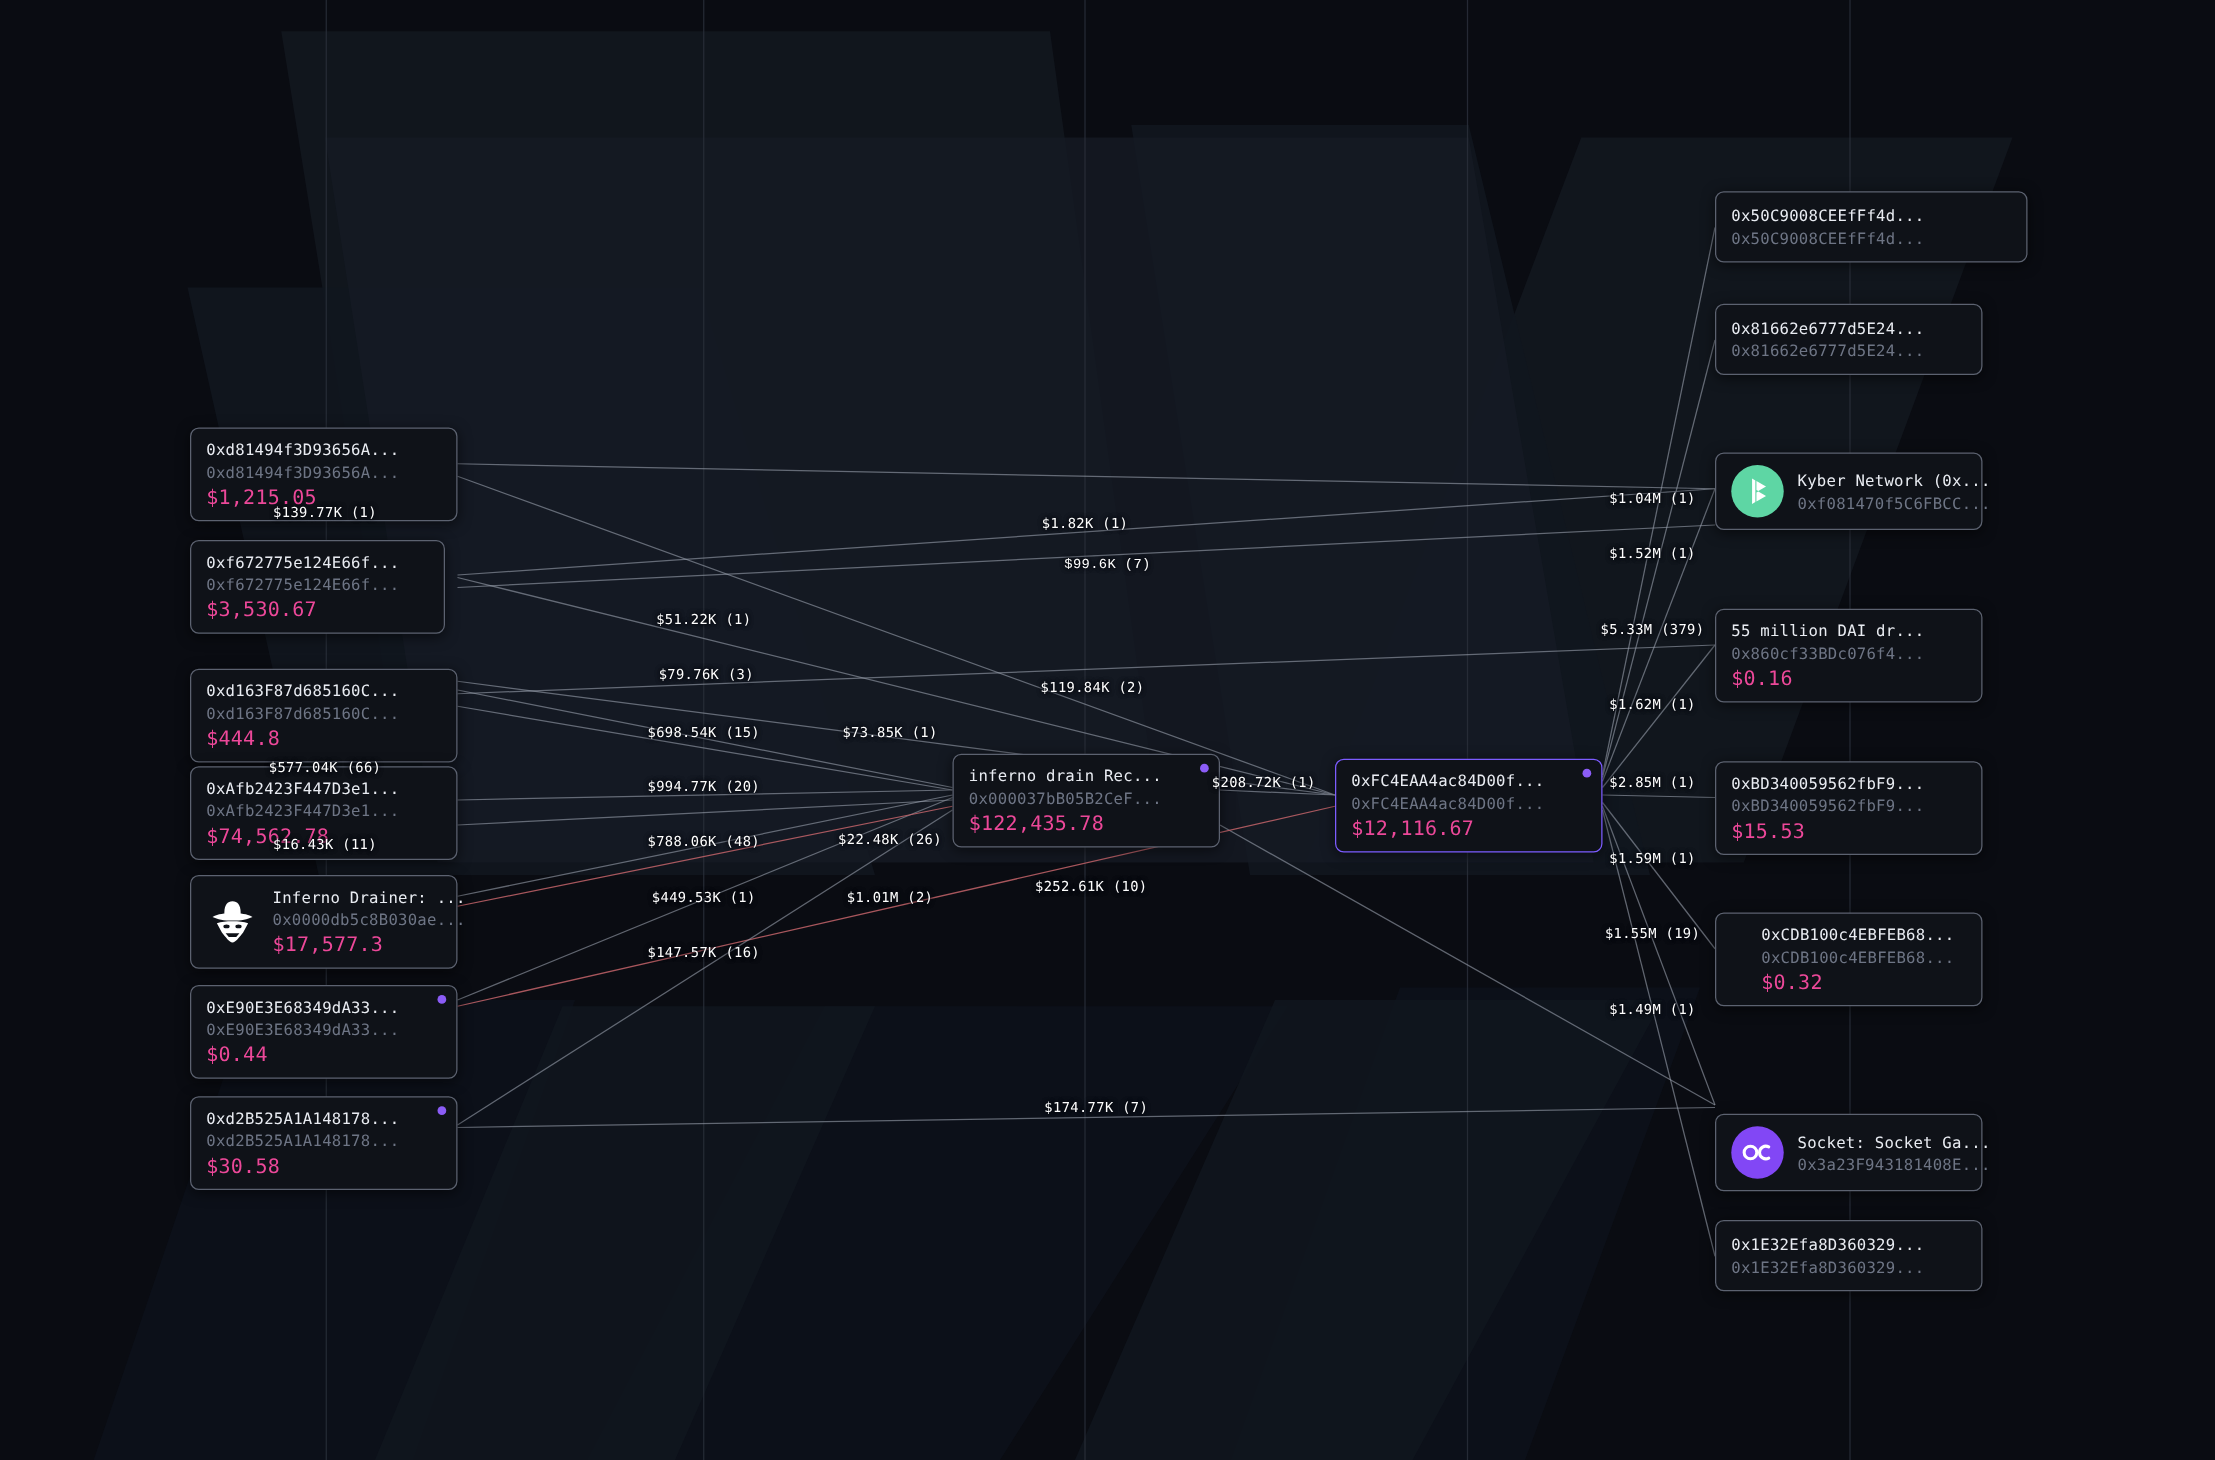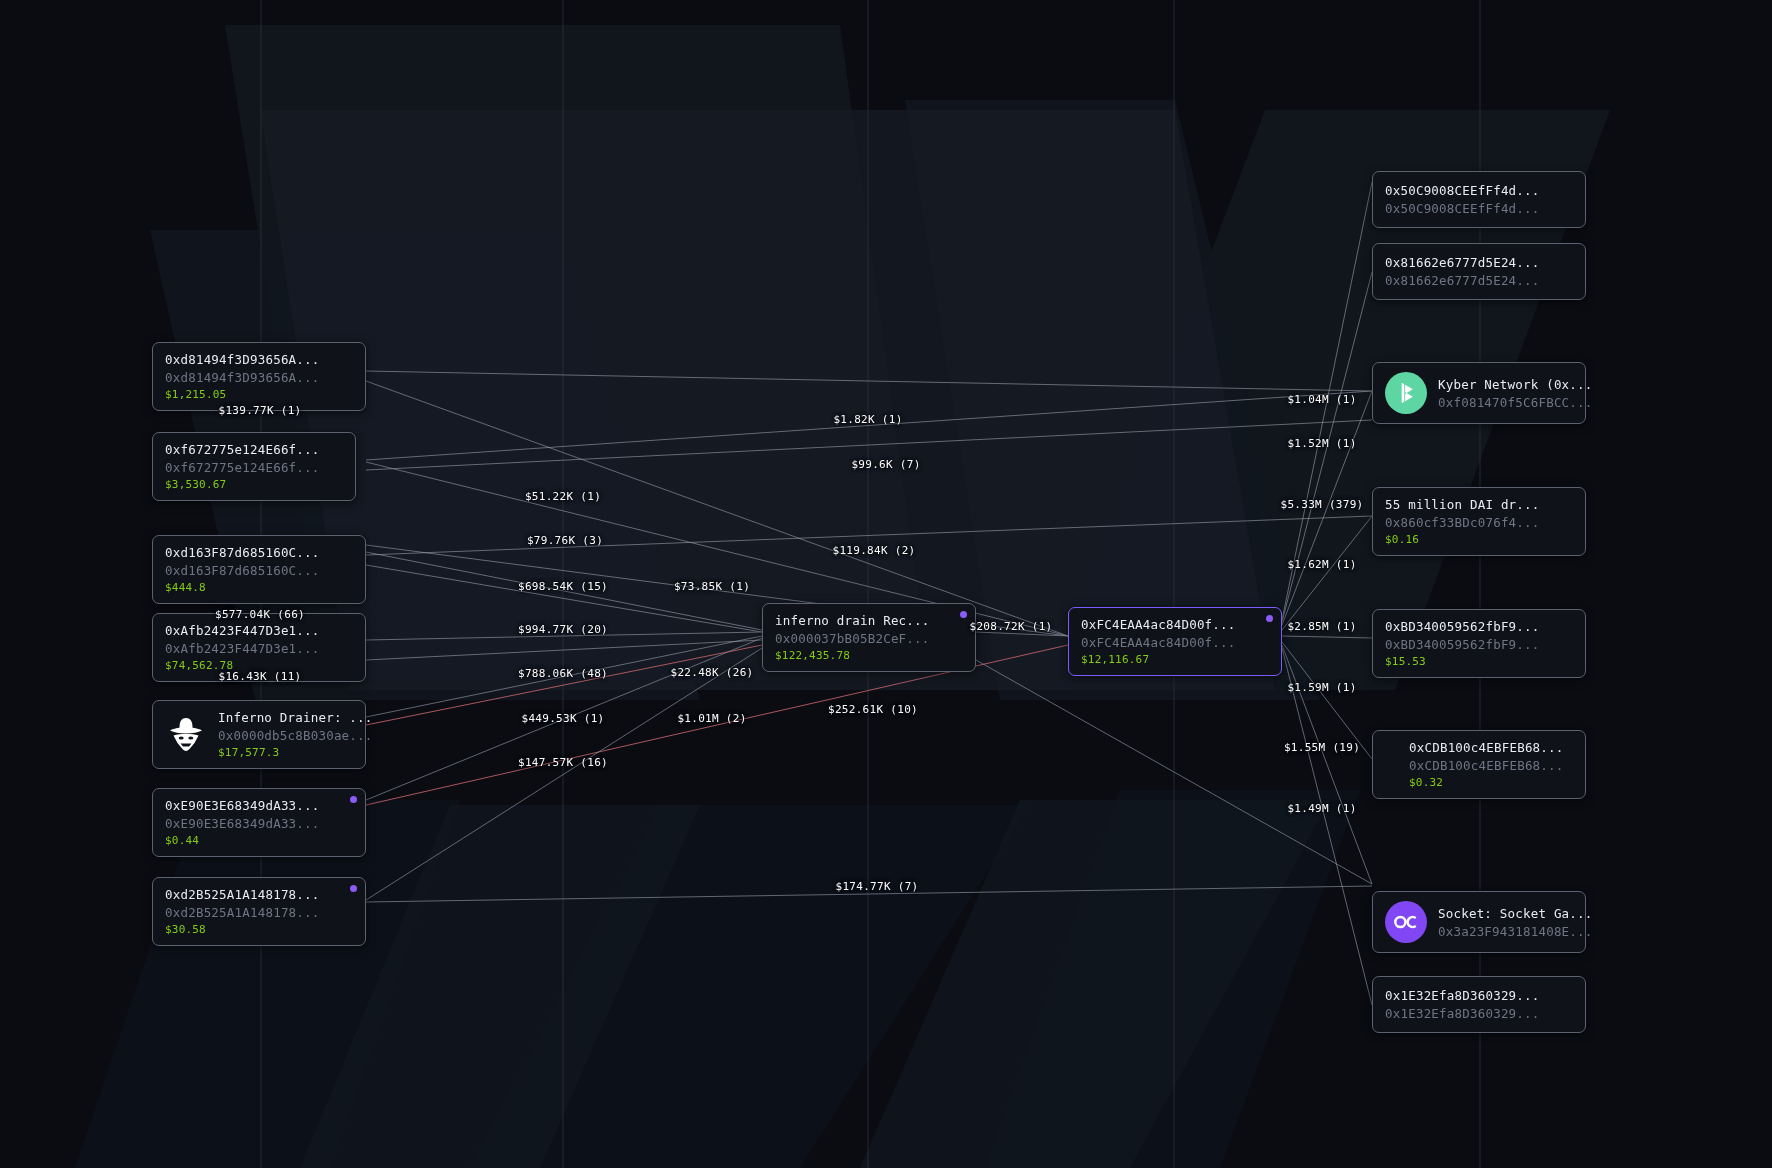--- a/index.html
+++ b/index.html
@@ -28,21 +28,21 @@
     padding:9px 12px;
     display:flex;
     align-items:center;
     gap:11px;
     box-shadow: 0 2px 10px rgba(0,0,0,.55);
   }
   .node.selected { border-color:#7c5cff; }
   .node .txt { display:flex; flex-direction:column; gap:3px; min-width:0; }
   .node .n-label { color:#e9ecf2; font-size:12.5px; letter-spacing:.2px; white-space:nowrap; }
   .node .n-addr  { color:#6e7585; font-size:12.5px; letter-spacing:.2px; white-space:nowrap; }
-  .node .n-value { color:#84cc16; font-size:11px; letter-spacing:.2px; white-space:nowrap; }
+  .node .n-value { color:#ec4899; font-size:16px; letter-spacing:.2px; white-space:nowrap; }
   .n-value:empty, .n-addr:empty { display:none; }
 
   .dot {
     position:absolute; top:7px; right:8px;
     width:7px; height:7px; border-radius:50%;
     background:#8b5cf6;
   }
 
   
   .avatar { width:42px; height:42px; border-radius:50%; flex:0 0 42px;
@@ -202,21 +202,21 @@
         <span class="dot"></span>
       </div>
       <div class="node selected" style="left: 1068px; top: 607px; width: 214px; min-height: 57px;">
         <div class="txt">
           <div class="n-label">0xFC4EAA4ac84D00f...</div>
           <div class="n-addr">0xFC4EAA4ac84D00f...</div>
           <div class="n-value">$12,116.67</div>
         </div>
         <span class="dot"></span>
       </div>
-      <div class="node" style="left: 1372px; top: 153px; width: 214px; min-height: 57px; margin-top: 18px;">
+      <div class="node" style="left: 1372px; top: 153px; width: 250px; min-height: 57px;">
         <div class="txt">
           <div class="n-label">0x50C9008CEEfFf4d...</div>
           <div class="n-addr">0x50C9008CEEfFf4d...</div>
         </div>
       </div>
       <div class="node" style="left: 1372px; top: 243px; width: 214px; min-height: 57px;">
         <div class="txt">
           <div class="n-label">0x81662e6777d5E24...</div>
           <div class="n-addr">0x81662e6777d5E24...</div>
         </div>
@@ -271,21 +271,21 @@
       <div class="node" style="left: 1372px; top: 976px; width: 214px; min-height: 57px;">
         <div class="txt">
           <div class="n-label">0x1E32Efa8D360329...</div>
           <div class="n-addr">0x1E32Efa8D360329...</div>
         </div>
       </div>
     </div>
   <div id="labels-layer">
       <div class="elabel" style="left: 260px; top: 410px;">$139.77K (1)</div>
       <div class="elabel" style="left: 868px; top: 419px;">$1.82K (1)</div>
-      <div class="elabel" style="left: 886px; top: 464px;">$99.6K (7)</div>
+      <div class="elabel" style="left: 886px; top: 452px; font-family: Liberation Mono, monospace;">$99.6K (7)</div>
       <div class="elabel" style="left: 563px; top: 496px;">$51.22K (1)</div>
       <div class="elabel" style="left: 565px; top: 540px;">$79.76K (3)</div>
       <div class="elabel" style="left: 874px; top: 550px;">$119.84K (2)</div>
       <div class="elabel" style="left: 563px; top: 586px;">$698.54K (15)</div>
       <div class="elabel" style="left: 712px; top: 586px;">$73.85K (1)</div>
       <div class="elabel" style="left: 260px; top: 614px;">$577.04K (66)</div>
       <div class="elabel" style="left: 563px; top: 629px;">$994.77K (20)</div>
       <div class="elabel" style="left: 1011px; top: 626px;">$208.72K (1)</div>
       <div class="elabel" style="left: 563px; top: 673px;">$788.06K (48)</div>
       <div class="elabel" style="left: 712px; top: 672px;">$22.48K (26)</div>

